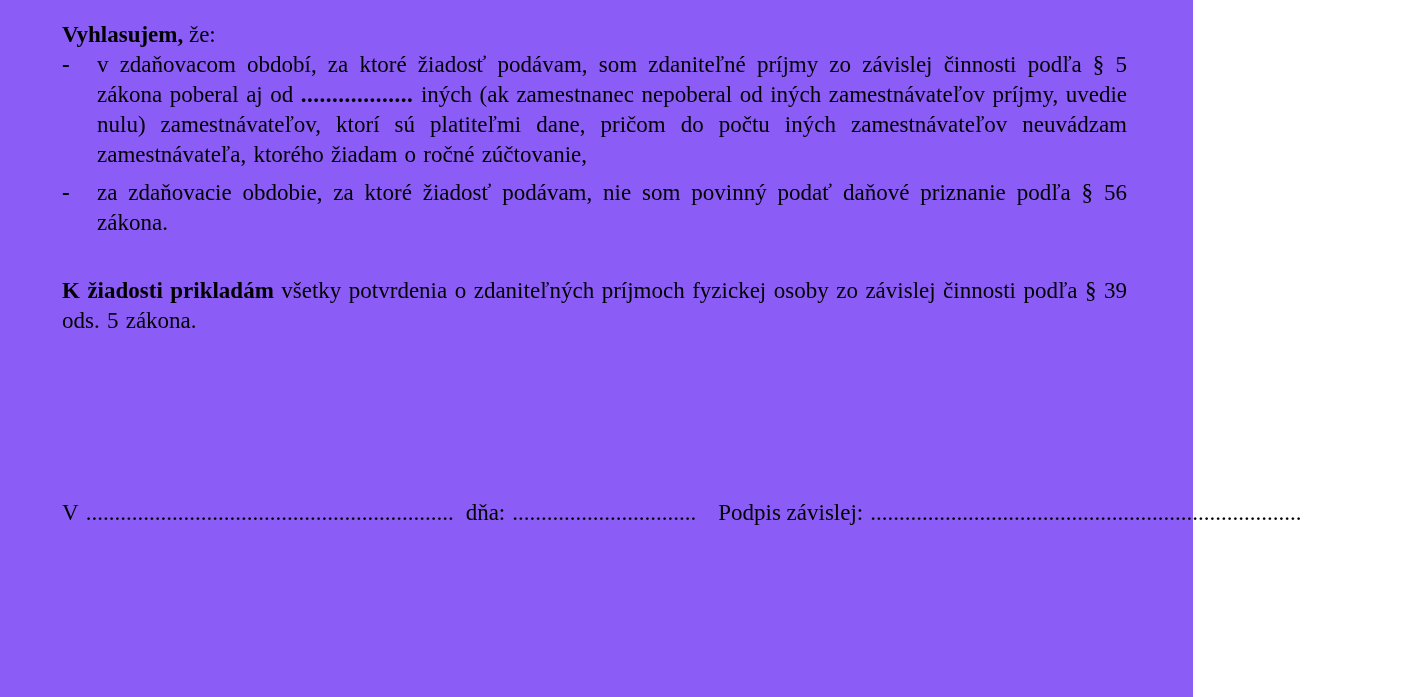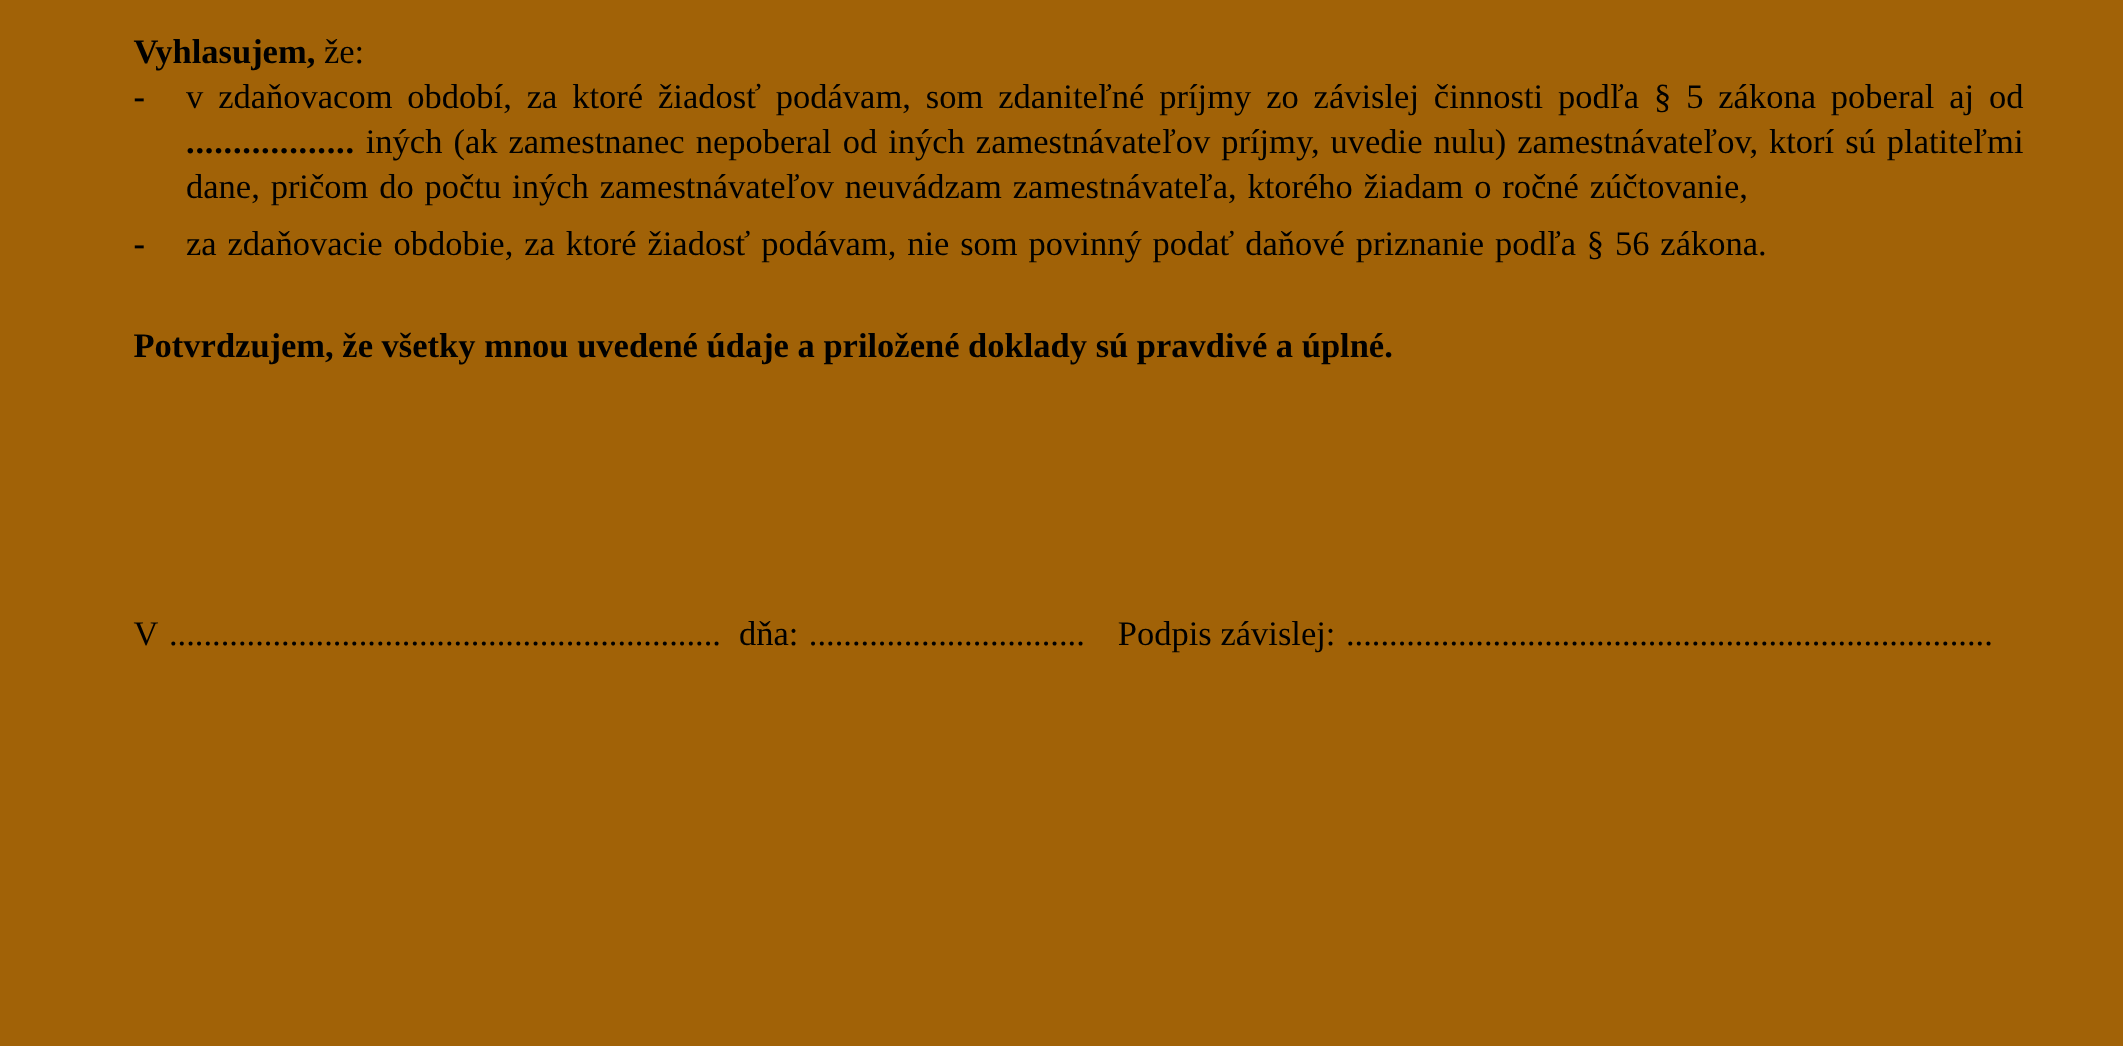--- a/index.html
+++ b/index.html
@@ -11,24 +11,24 @@
     width: 1415px;
     height: 697px;
     overflow: hidden;
     font-family: "Liberation Serif", serif;
     font-size: 23px;
     line-height: 30px;
     color: #000000;
   }
   .page {
     box-sizing: border-box;
-    width: 1415px;
+    width: 1193px;
     height: 697px;
-    padding: 20px 66px 0 89px;
-    background: #a16207;
+    padding: 20px 66px 0 62px;
+    background: #8b5cf6;
   }
   .bold { font-weight: bold; }
   .heading { margin: 0; }
   .list { margin: 0; }
   .list-item { display: flex; }
   .list-item + .list-item { margin-top: 8px; }
   .marker {
     flex: 0 0 35px;
     width: 35px;
     font-weight: bold;
@@ -74,20 +74,22 @@
       </span>
     </div>
 
     <div class="list-item">
       <span class="marker">-</span>
       <span class="item-text">za zdaňovacie obdobie, za ktoré žiadosť podávam, nie som povinný podať daňové priznanie podľa § 56 zákona.</span>
     </div>
 
   </div>
 
+  <p class="attachment">
+    <span class="bold">K žiadosti prikladám</span><span> všetky potvrdenia o zdaniteľných príjmoch fyzickej osoby zo závislej činnosti podľa § 39 ods. 5 zákona.</span>
+  </p>
 
-  <p class="confirmation">Potvrdzujem, že všetky mnou uvedené údaje a priložené doklady sú pravdivé a úplné.</p>
 
   <p class="signature">
     <span>V</span><span class="sig-gap-sm">................................................................</span><span class="sig-gap-md">dňa:</span><span class="sig-gap-sm">................................</span><span class="sig-gap-lg">Podpis závislej:</span><span class="sig-gap-sm">...........................................................................</span>
   </p>
 
 </div>
 
 </body></html>

